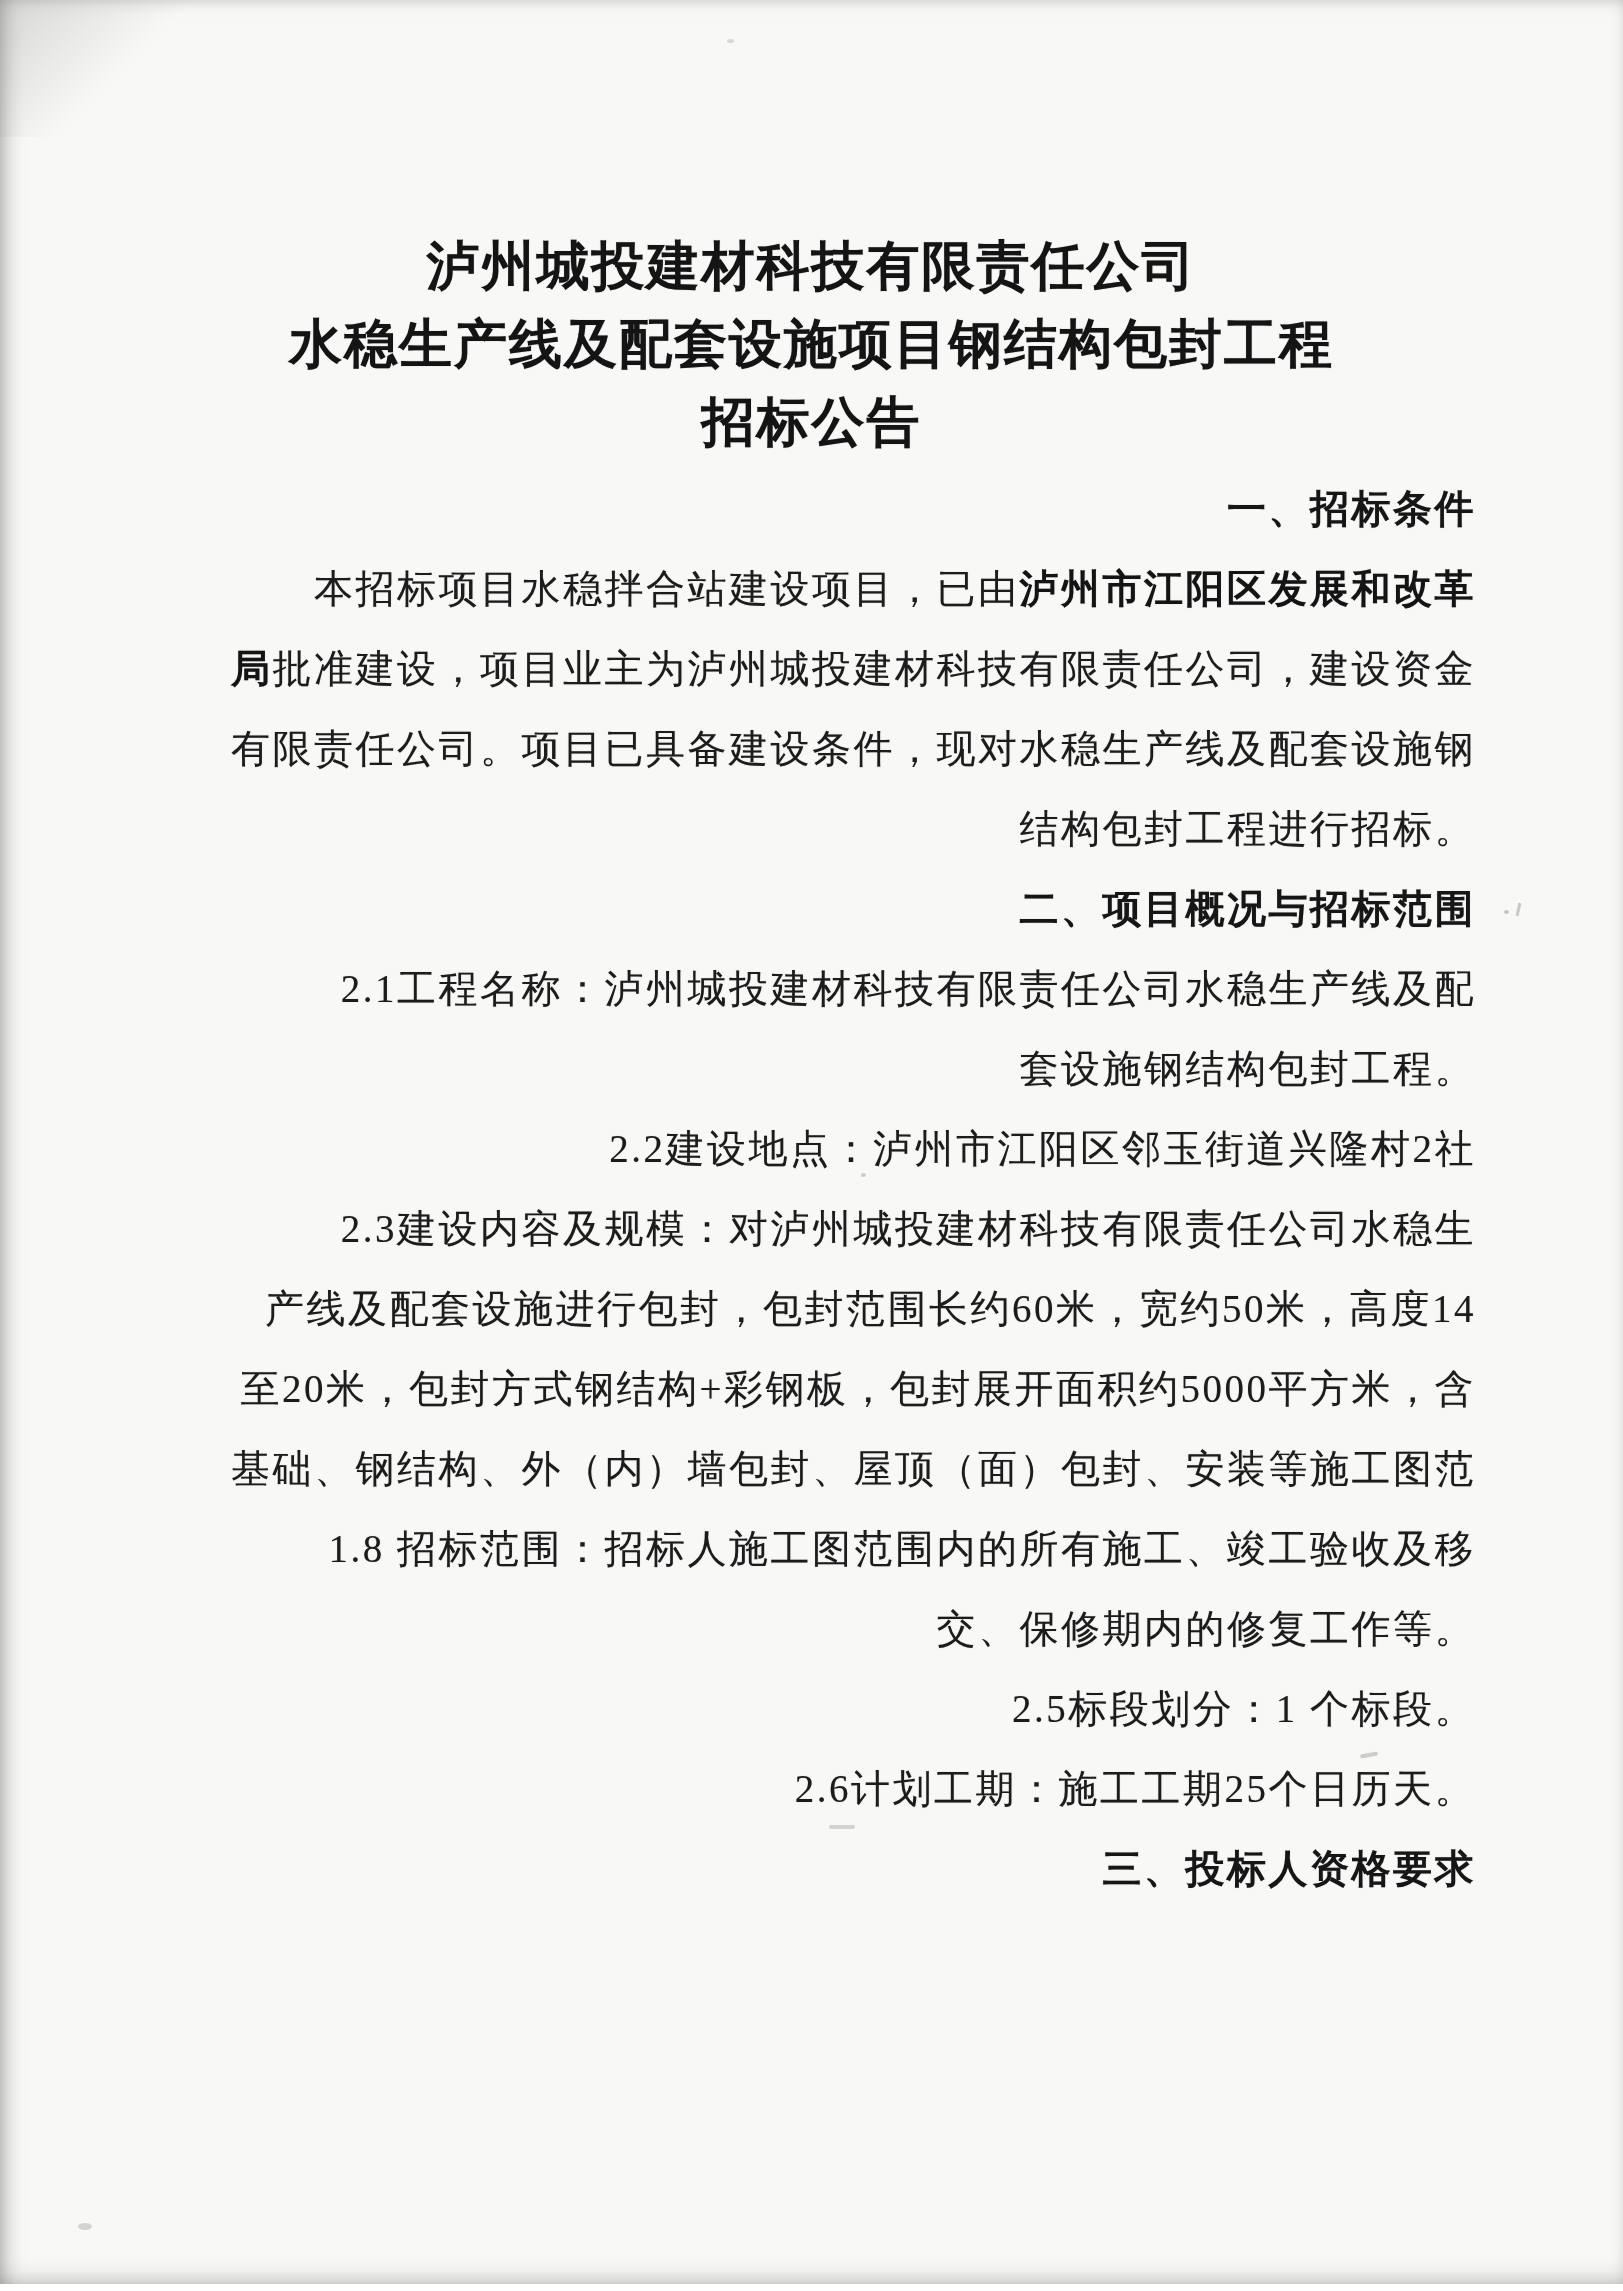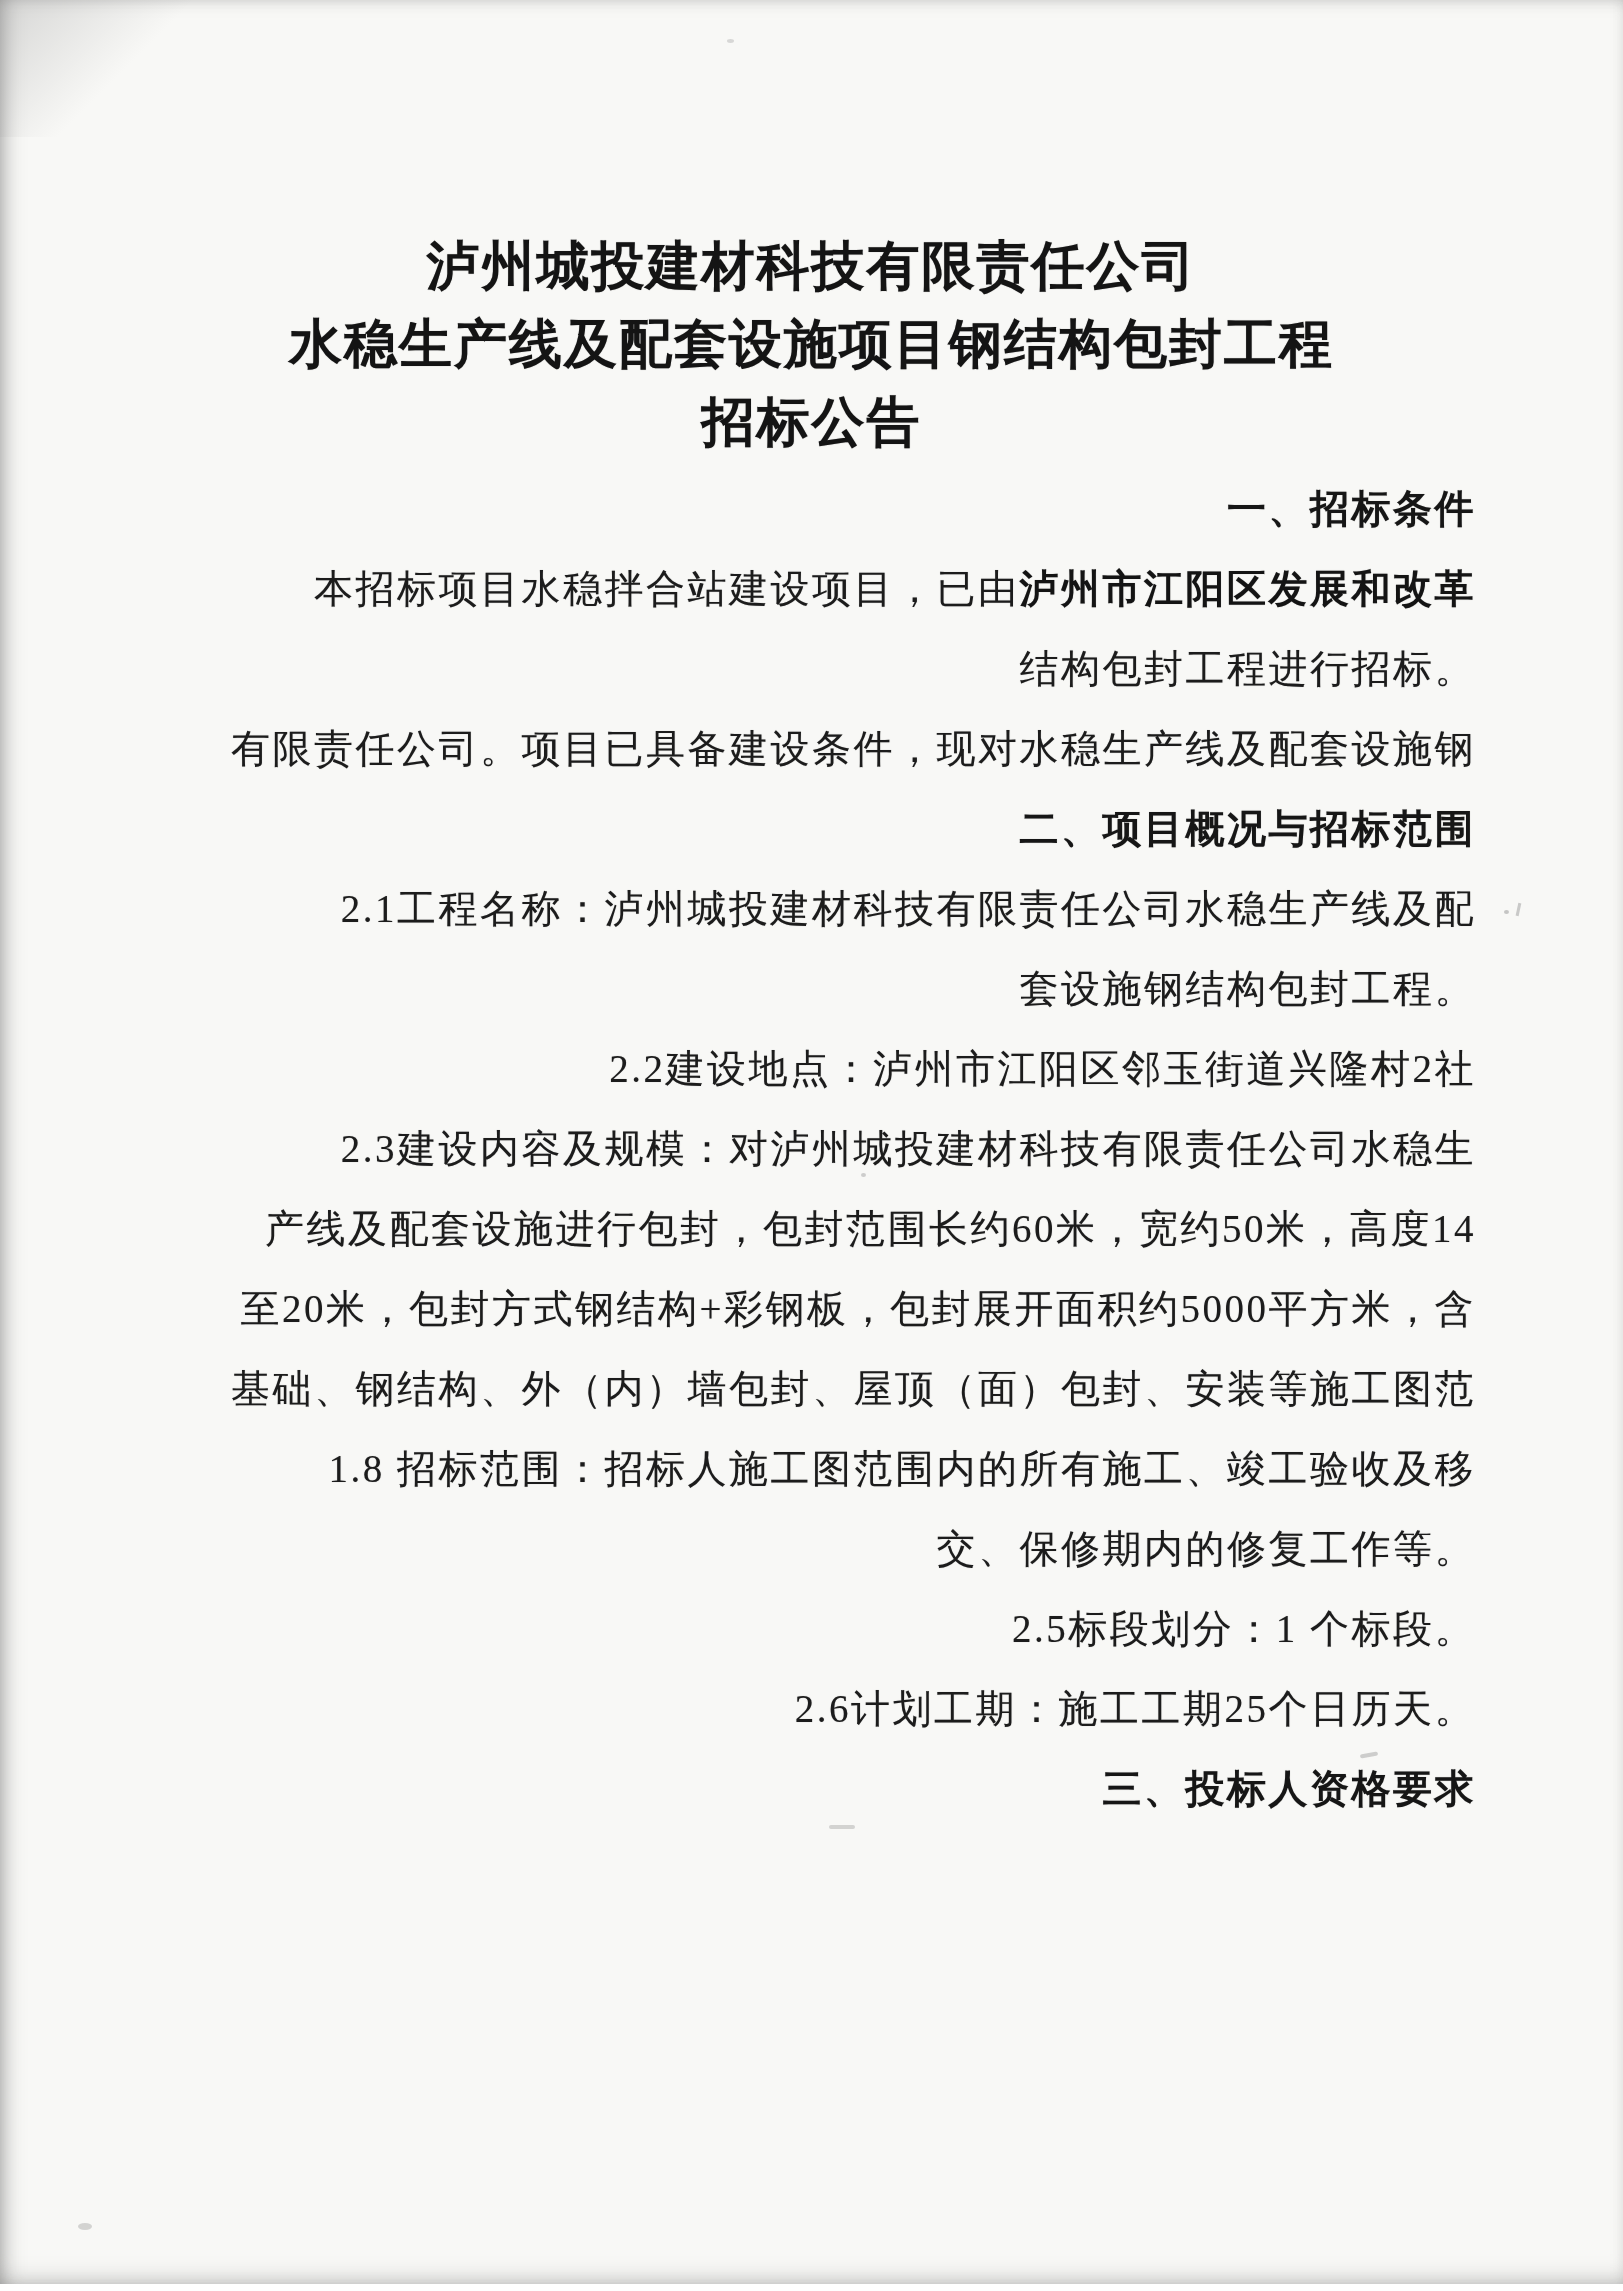--- a/index.html
+++ b/index.html
@@ -63,22 +63,23 @@
   <header class="doc-title">
     <h1 class="t-line">泸州城投建材科技有限责任公司</h1>
     <h1 class="t-line">水稳生产线及配套设施项目钢结构包封工程</h1>
     <h1 class="t-line">招标公告</h1>
   </header>
 
   <section class="doc-body">
     <p class="ln h indent">一、招标条件</p>
 
     <p class="ln indent"><span>本招标项目水稳拌合站建设项目，已由</span><span class="b">泸州市江阳区发展和改革</span></p>
+    <p class="ln"><span class="b">局</span><span>批准建设，项目业主为泸州城投建材科技有限责任公司，建设资金</span></p>
+    <p class="ln">有限责任公司。项目已具备建设条件，现对水稳生产线及配套设施钢</p>
     <p class="ln">结构包封工程进行招标。</p>
-    <p class="ln">有限责任公司。项目已具备建设条件，现对水稳生产线及配套设施钢</p>
 
     <p class="ln h indent">二、项目概况与招标范围</p>
 
     <p class="ln indent">2.1工程名称：泸州城投建材科技有限责任公司水稳生产线及配</p>
     <p class="ln">套设施钢结构包封工程。</p>
 
     <p class="ln indent">2.2建设地点：泸州市江阳区邻玉街道兴隆村2社</p>
 
     <p class="ln indent">2.3建设内容及规模：对泸州城投建材科技有限责任公司水稳生</p>
     <p class="ln">产线及配套设施进行包封，包封范围长约60米，宽约50米，高度14</p>

